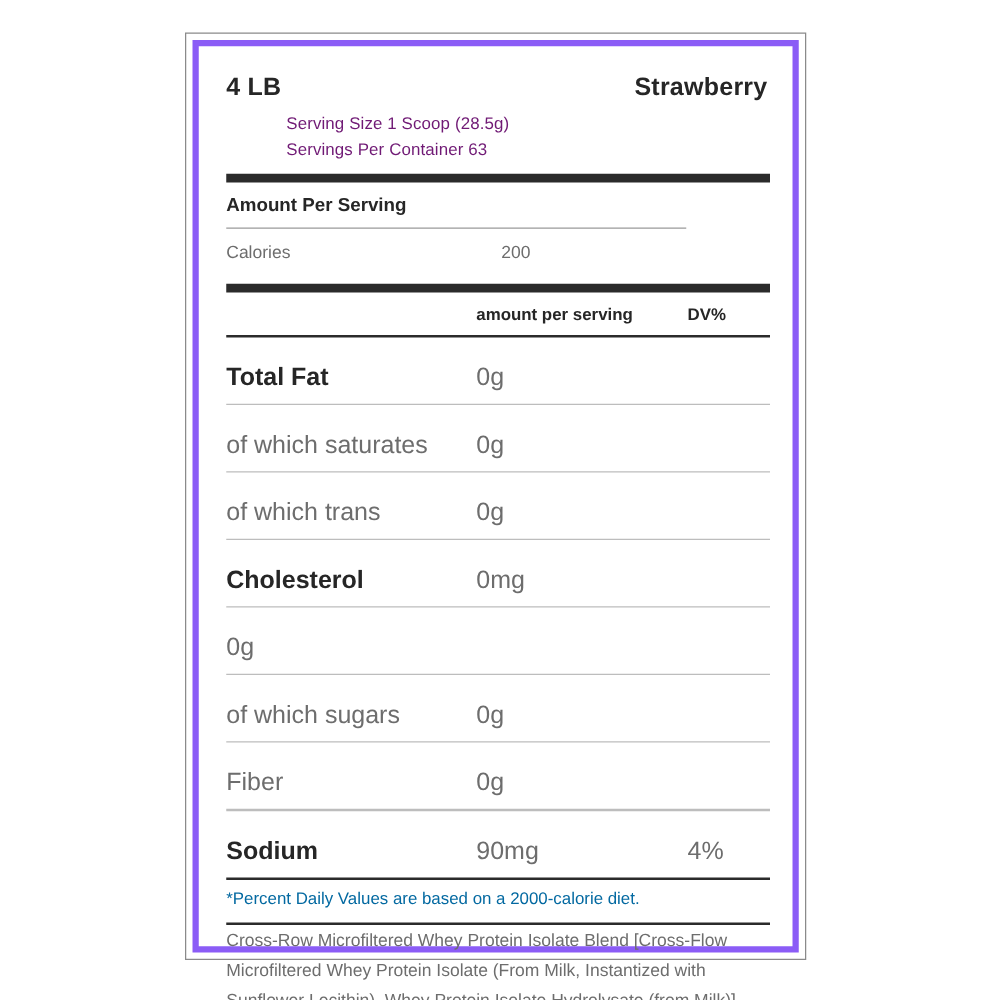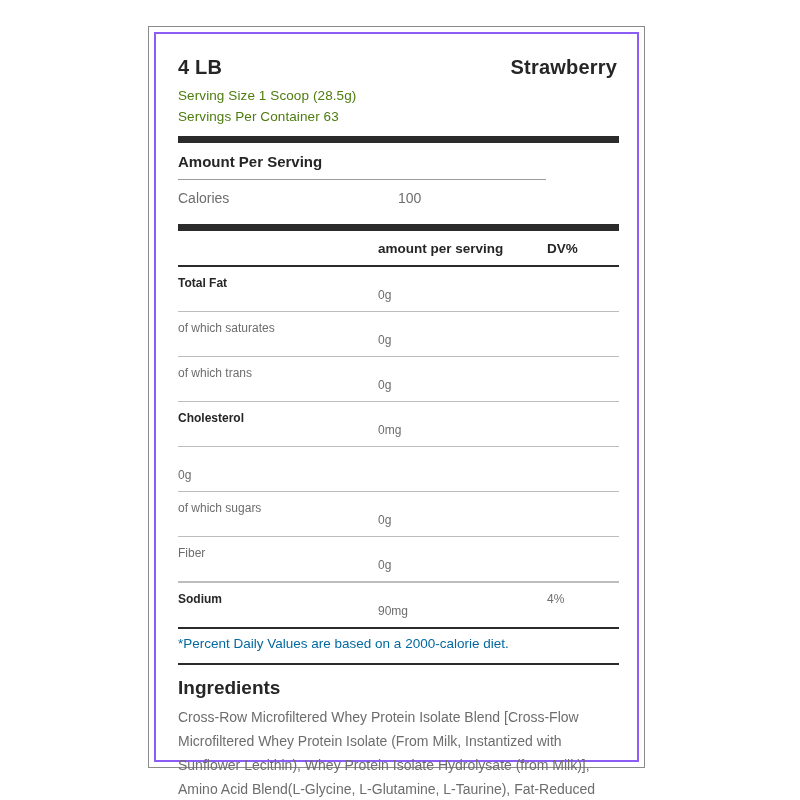--- a/index.html
+++ b/index.html
@@ -24,21 +24,21 @@
     border: 1px solid #8a8a8a;
     box-sizing: border-box;
     background: #ffffff;
   }
   #label-frame-inner {
     position: absolute;
     left: 5px;
     top: 5px;
     right: 5px;
     bottom: 5px;
-    border: 2px solid #8b5cf6;
+    border: 5px solid #8b5cf6;
     box-sizing: border-box;
     background: #ffffff;
   }
   #label-content {
     position: absolute;
     left: 22px;
     top: 22px;
     right: 18px;
     bottom: 10px;
   }
@@ -51,23 +51,24 @@
     padding-right: 2px;
   }
   .header-size, .header-flavour {
     font-size: 20px;
     font-weight: bold;
     color: #262626;
     letter-spacing: 0.2px;
   }
   .serving-line {
     font-size: 13.5px;
-    color: #4d7c0f;
+    color: #701a75;
     margin-top: 9px;
     letter-spacing: 0.1px;
+    margin-left: 48px;
   }
   .serving-line.second {
     margin-top: 6px;
   }
 
   
   .rule-thick {
     height: 7px;
     background: #2b2b2b;
     margin-top: 12px;
@@ -90,23 +91,23 @@
     font-weight: bold;
     color: #262626;
     padding: 10px 0 9px 0;
     border-bottom: 1px solid #9a9a9a;
     width: 368px;
   }
 
   
   .nut-row {
     display: flex;
-    align-items: flex-start;
+    align-items: flex-end;
     padding: 9px 0 9px 0;
-    font-size: 12px;
+    font-size: 20px;
   }
   .nut-row .col-name {
     width: 200px;
     flex: none;
   }
   .nut-row .col-amount {
     width: 169px;
     flex: none;
     margin-top: 12px;
   }
@@ -198,21 +199,21 @@
 
       <div class="serving-line">Serving Size 1 Scoop (28.5g)</div>
       <div class="serving-line second">Servings Per Container 63</div>
 
       <div class="rule-thick"></div>
 
       <div class="amount-per-serving">Amount Per Serving</div>
 
       <div class="calories-row">
         <span class="col-name">Calories</span>
-        <span class="col-amount">100</span>
+        <span class="col-amount">200</span>
       </div>
 
       <div class="rule-thick second"></div>
 
       <div class="colhead-row">
         <span class="col-name"></span>
         <span class="col-amount">amount per serving</span>
         <span class="col-dv">DV%</span>
       </div>
 
@@ -267,18 +268,17 @@
             <span class="col-dv">4%</span>
           </div>
         </div>
 
       <div class="rule-medium"></div>
 
       <div class="footnote">*Percent Daily Values are based on a 2000-calorie diet.</div>
 
       <div class="rule-medium"></div>
 
-      <div class="ingredients-title">Ingredients</div>
       <div class="ingredients-body">Cross-Row Microfiltered Whey Protein Isolate Blend [Cross-Flow Microfiltered Whey Protein Isolate (From Milk, Instantized with Sunflower Lecithin), Whey Protein Isolate Hydrolysate (from Milk)], Amino Acid Blend(L-Glycine, L-Glutamine, L-Taurine), Fat-Reduced Cocoa Powder, Flavour [Strawberry], Skimmed Milk Powder, Sodium Chloride, Thickener (Xanthan Gum), Sweetener (Sucralose).</div>
 
     </div>
   </div>
 </div>
 
 </body></html>

